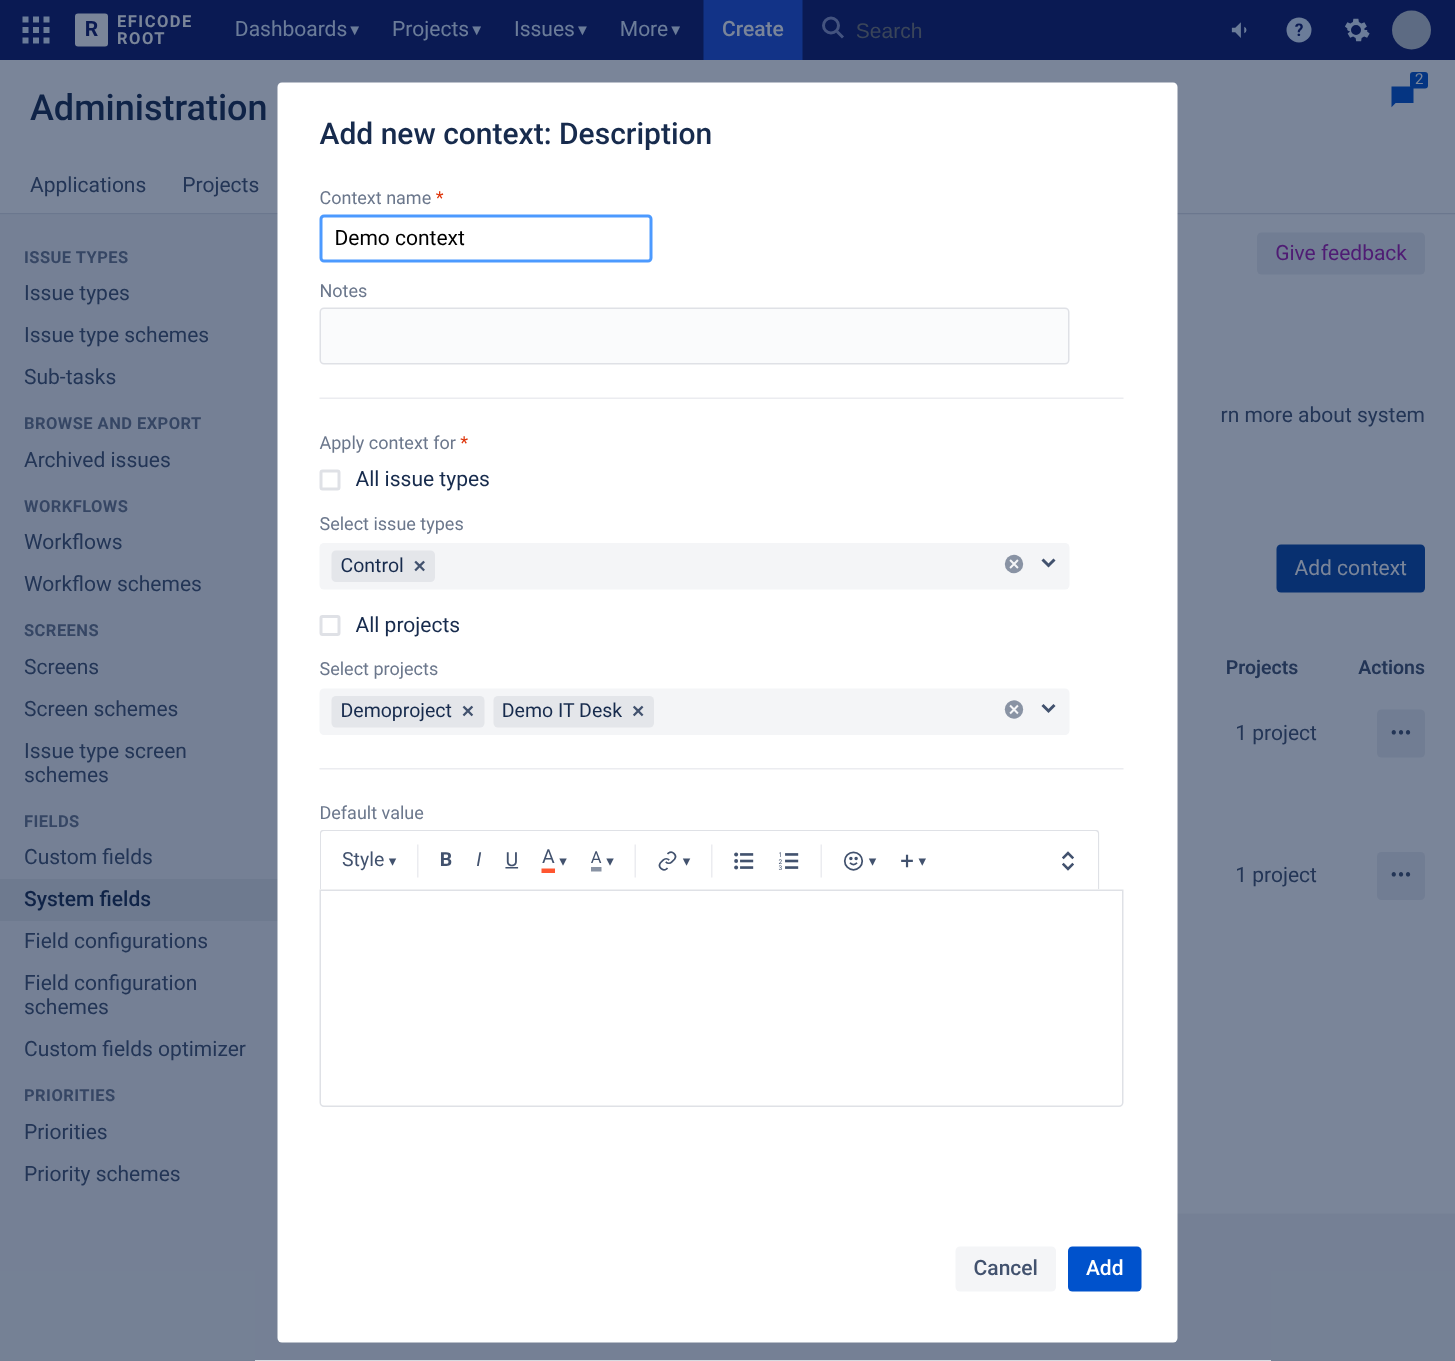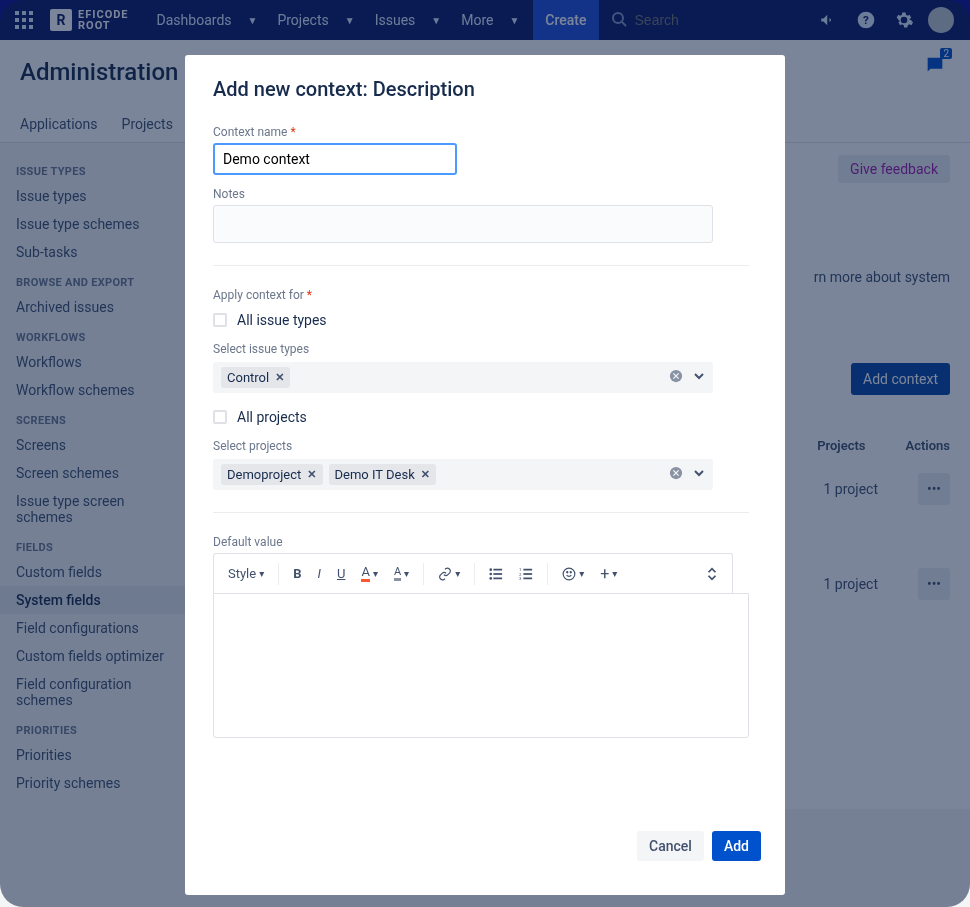--- a/index.html
+++ b/index.html
@@ -5,21 +5,21 @@
 * { box-sizing: border-box; margin: 0; padding: 0; }
 body { font-family: -apple-system, BlinkMacSystemFont, "Segoe UI", Roboto, sans-serif; font-size: 14px; color: #172B4D; background: #f4f5f7; width: 970px; height: 907px; overflow: hidden; position: relative; }
 
 
 .topnav { background: #0b1666; height: 40px; display: flex; align-items: center; padding: 0 8px; color: #deebff; }
 .app-switcher { width: 32px; height: 32px; display: flex; align-items: center; justify-content: center; cursor: pointer; }
 .logo { display: flex; align-items: center; gap: 6px; margin: 0 10px; }
 .logo-mark { width: 22px; height: 22px; background: #fff; color: #0b1666; font-weight: bold; display: flex; align-items: center; justify-content: center; font-size: 14px; border-radius: 2px; }
 .logo-text { color: #fff; font-size: 11px; font-weight: 700; letter-spacing: 1px; line-height: 1; }
 .nav-items { display: flex; gap: 4px; margin-left: 10px; }
-.nav-item { padding: 6px 8px; color: #deebff; cursor: pointer; display: flex; align-items: center; gap: 16px; font-size: 14px; }
+.nav-item { padding: 6px 8px; color: #deebff; cursor: pointer; display: flex; align-items: center; gap: 0; font-size: 14px; }
 .chev { font-size: 10px; }
 .create-btn { background: #1d4ed8; color: #fff; padding: 16px 12px; border-radius: 3px; margin-left: 6px; cursor: pointer; font-weight: 500; }
 .search-wrap { margin-left: 12px; display: flex; gap: 8px; color: #7a88c7; flex: 1; }
 .search-wrap input { background: transparent; border: none; color: #deebff; font-size: 14px; outline: none; width: 140px; }
 .nav-right { display: flex; gap: 10px; align-items: center; margin-left: auto; padding-right: 8px; }
 .nav-right .icon-btn { width: 28px; height: 28px; display: flex; align-items: center; justify-content: center; color: #deebff; cursor: pointer; }
 .avatar { width: 26px; height: 26px; border-radius: 50%; background: #c1c7d0; }
 
 
 .page-head { background: #fff; border-bottom: 1px solid #dfe1e6; padding: 18px 20px 0 20px; }
@@ -38,27 +38,27 @@
 .feedback-btn { position: absolute; right: 20px; top: 12px; background: #eceef1; padding: 6px 12px; border-radius: 3px; color: #a21caf; font-size: 14px; cursor: pointer; }
 .notif-bubble { position: absolute; right: 24px; top: 14px; }
 .notif-bubble .badge { position: absolute; top:-6px; right:-6px; background:#0052cc; color:#fff; font-size:10px; border-radius:2px; padding:0 3px; }
 .info-text { color: #42526E; font-size: 14px; margin-top: 110px; }
 .add-context-btn { background: #0747A6; color: #fff; padding: 8px 12px; border-radius: 3px; font-size: 14px; cursor: pointer; position: absolute; right: 20px; top: 220px; }
 .col-headers { display: flex; position: absolute; right: 20px; top: 295px; gap: 40px; font-size: 13px; font-weight: 600; color: #42526E; }
 .row-data { position: absolute; right: 20px; top: 330px; display: flex; gap: 40px; align-items: center; font-size: 14px; color: #42526E; }
 .actions-btn { width: 32px; height: 32px; background: #eceef1; border-radius: 3px; display: flex; align-items: center; justify-content: center; color: #42526E; cursor: pointer; }
 
 
-.overlay { position: absolute; inset: 0; background: rgba(9,30,66,0.54); display: flex; justify-content: center; z-index: 100; border-radius: 23px; }
+.overlay { position: absolute; inset: 0; background: rgba(9,30,66,0.54); display: flex; justify-content: center; z-index: 100; }
 .modal { background: #fff; width: 600px; margin-top: 55px; max-height: 840px; border-radius: 3px; display: flex; flex-direction: column; }
 .modal-body { padding: 22px 28px 10px 28px; overflow-y: auto; flex: 1; position: relative; }
 .modal h2 { font-size: 20px; font-weight: 500; margin-bottom: 24px; }
 .field-label { font-size: 12px; color: #6B778C; margin-bottom: 4px; display: block; }
 .req { color: #DE350B; }
-.text-input { width: 244px; padding: 6px 8px; border: 2px solid #4C9AFF; border-radius: 3px; font-size: 14px; font-family: inherit; outline: none; }
+.text-input { width: 222px; padding: 6px 8px; border: 2px solid #4C9AFF; border-radius: 3px; font-size: 14px; font-family: inherit; outline: none; }
 .notes-input { width: 500px; height: 38px; border: 1px solid #dfe1e6; background: #fafbfc; border-radius: 3px; margin-top: 4px; }
 .divider { border: none; border-top: 1px solid #ebecf0; margin: 22px 0; width: 536px; }
 .checkbox-row { display: flex; align-items: center; gap: 10px; margin: 10px 0 14px; }
 .cb { width: 14px; height: 14px; border: 2px solid #dfe1e6; border-radius: 2px; cursor: pointer; }
 .multiselect { width: 500px; background: #f4f5f7; border-radius: 3px; padding: 5px 8px; display: flex; align-items: center; gap: 6px; margin-top: 6px; margin-bottom: 16px; }
 .tag { background: #e4e6ea; padding: 3px 6px; border-radius: 3px; font-size: 13px; display: flex; align-items: center; gap: 6px; }
 .tag-x { cursor: pointer; font-weight: bold; color: #42526E; font-size: 11px; }
 .ms-right { margin-left: auto; display: flex; gap: 10px; color: #6B778C; }
 .ms-clear, .ms-drop { cursor: pointer; }
 
@@ -177,22 +177,22 @@
         <div class="side-item">Workflows</div>
         <div class="side-item">Workflow schemes</div>
         <div class="side-group">SCREENS</div>
         <div class="side-item">Screens</div>
         <div class="side-item">Screen schemes</div>
         <div class="side-item">Issue type screen schemes</div>
         <div class="side-group">FIELDS</div>
         <div class="side-item">Custom fields</div>
         <div class="side-item active">System fields</div>
         <div class="side-item">Field configurations</div>
+        <div class="side-item">Field configuration schemes</div>
         <div class="side-item">Custom fields optimizer</div>
-        <div class="side-item">Field configuration schemes</div>
         <div class="side-group">PRIORITIES</div>
         <div class="side-item">Priorities</div>
         <div class="side-item">Priority schemes</div>
       </div>
     <div class="main">
       <div class="feedback-btn">Give feedback</div>
       <div class="info-text" style="text-align:right; padding-right:0;">rn more about system</div>
       <div class="add-context-btn">Add context</div>
       <div class="col-headers">
         <span>Projects</span>

